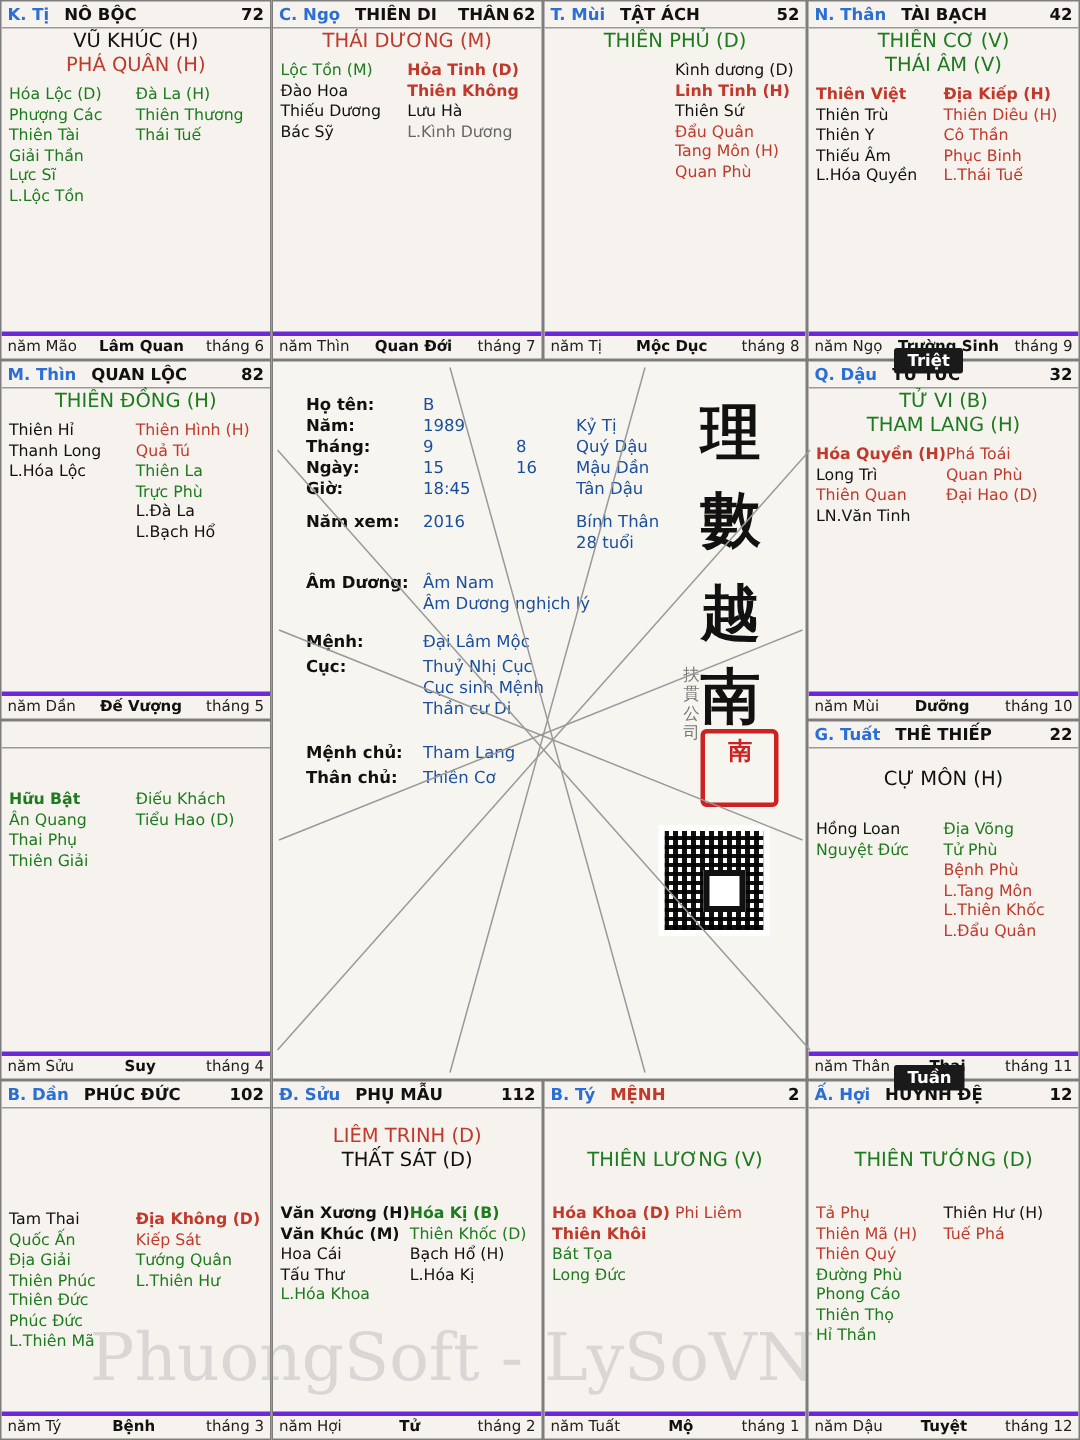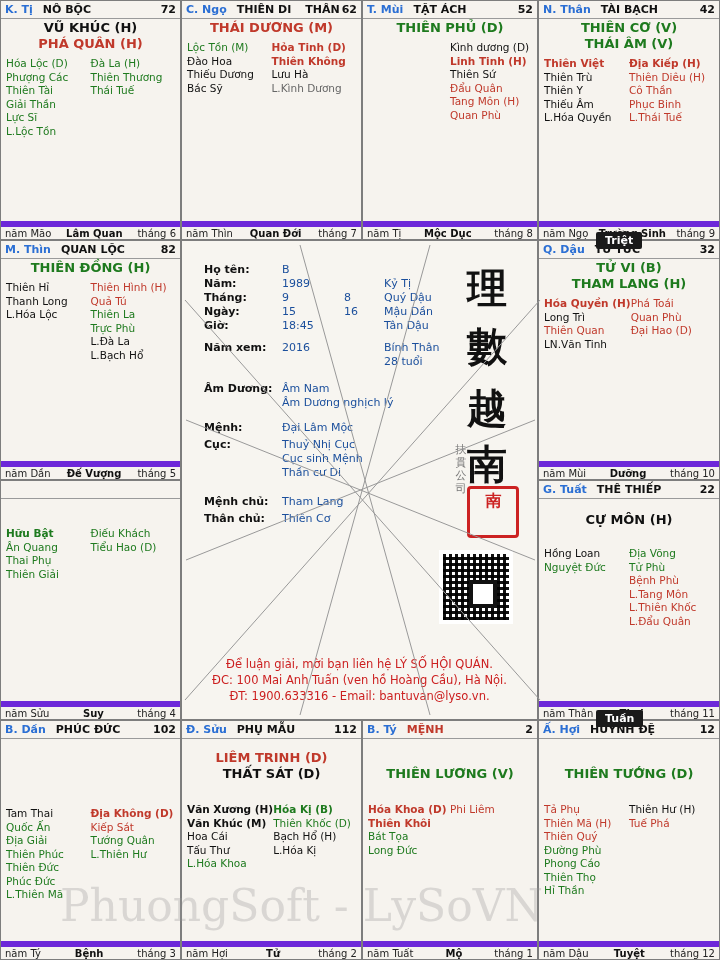--- a/index.html
+++ b/index.html
@@ -42,30 +42,30 @@
     position:absolute; left:0; top:17px; width:100%;
     border-top:1px solid #9a9a9a;
   }
   
   .ftr {
     position:absolute; left:0; bottom:0; width:100%;
     height:18px;
     display:flex; align-items:center; justify-content:space-between;
     padding:0 4px;
     font-size:10px;
-    border-top:6px solid #6d28d9;
+    border-top:3px solid #6d28d9;
   }
   .ftr .f1 { color:#222; }
   .ftr .f2 { font-weight:bold; color:#111; }
   .ftr .f3 { color:#222; }
   
   .mainstars {
     position:absolute; left:0; top:19px; width:100%;
     text-align:center;
-    font-weight:bold;
+    font-weight:normal;
     font-size:13px;
     line-height:16px;
   }
   .ms { display:block; }
   .c-green { color:#1e7a1e; }
   .c-red    { color:#c0392b; }
   .c-black  { color:#111; }
   .c-gray   { color:#666; }
   
   .cols {
@@ -614,25 +614,20 @@
 
     <div class="cjk" style="left:285px;top:20px;font-size:40px;">理</div>
     <div class="cjk" style="left:285px;top:78px;font-size:40px;">數</div>
     <div class="cjk" style="left:285px;top:140px;font-size:40px;">越</div>
     <div class="cjk" style="left:285px;top:196px;font-size:40px;">南</div>
     <div class="vside" style="left:272px;top:202px;">扶 貫 公 司</div>
     <div class="seal" style="left:285px;top:245px;">南</div>
 
     <div class="qr" style="left:258px;top:310px;"></div>
 
-    <div class="red-note" style="left:0;top:415px;">
-      <span>Để luận giải, mời bạn liên hệ LÝ SỐ HỘI QUÁN.</span><br>
-      <span>ĐC: 100 Mai Anh Tuấn (ven hồ Hoàng Cầu), Hà Nội.</span><br>
-      <span>ĐT: 1900.633316 - Email: bantuvan@lyso.vn.</span>
-    </div>
   </div>
 
   <svg class="diag">
     <line x1="185" y1="300" x2="540" y2="700" stroke="#999" stroke-width="1"></line>
     <line x1="540" y1="300" x2="185" y2="700" stroke="#999" stroke-width="1"></line>
     <line x1="300" y1="245" x2="430" y2="715" stroke="#999" stroke-width="1"></line>
     <line x1="430" y1="245" x2="300" y2="715" stroke="#999" stroke-width="1"></line>
     <line x1="186" y1="420" x2="535" y2="560" stroke="#999" stroke-width="1"></line>
     <line x1="186" y1="560" x2="535" y2="420" stroke="#999" stroke-width="1"></line>
   </svg>

